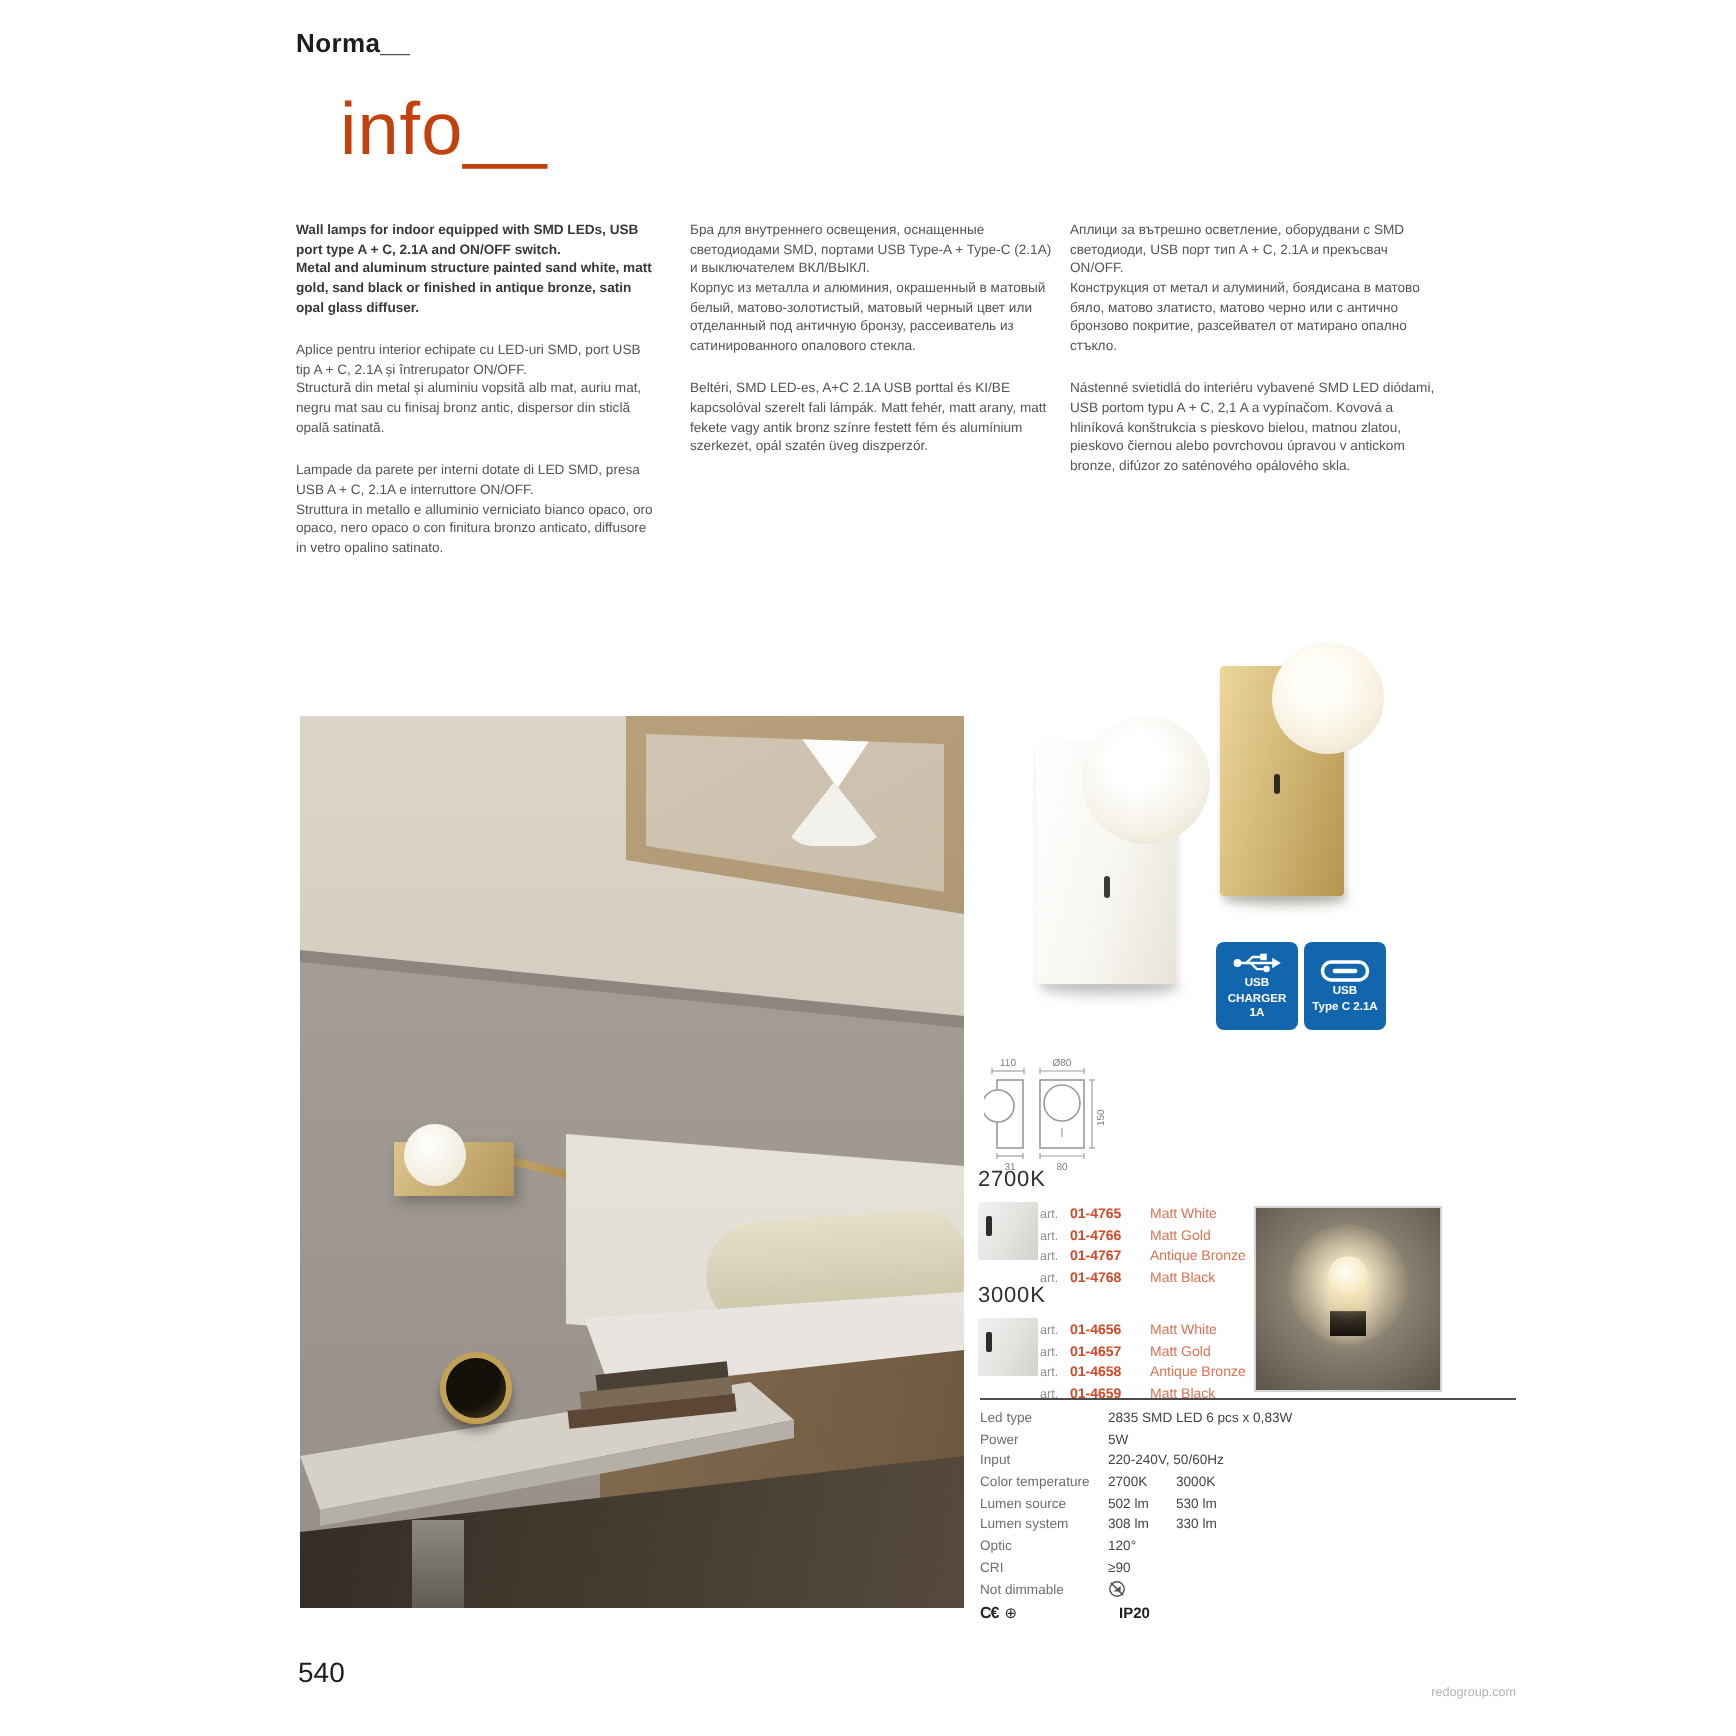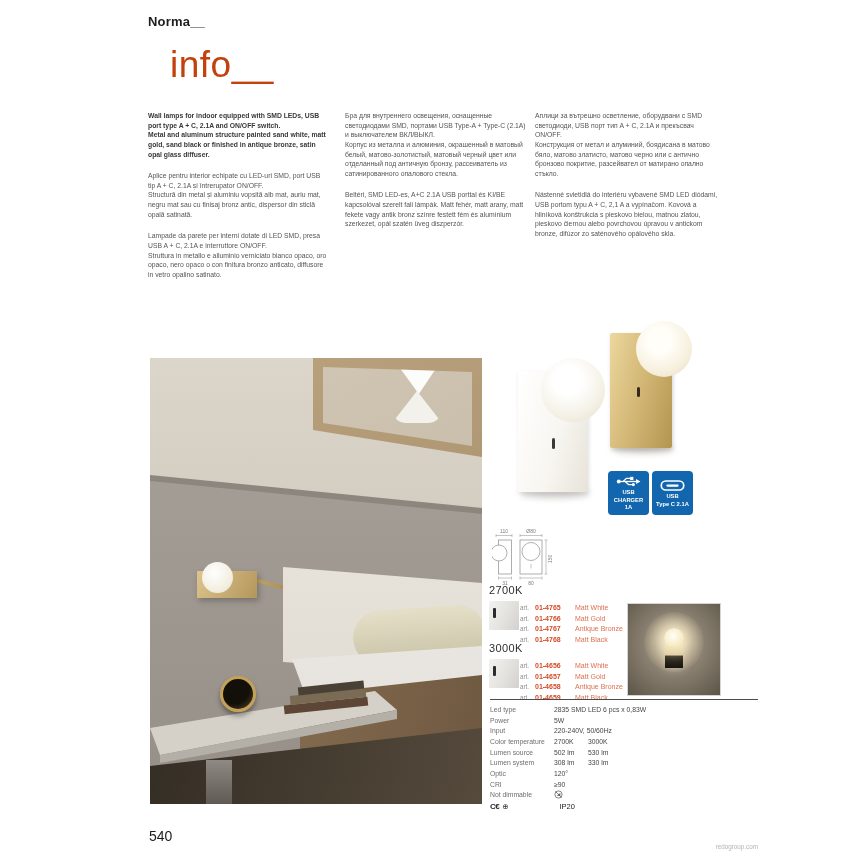--- a/index.html
+++ b/index.html
@@ -125,21 +125,21 @@
         box-shadow:0 0 14px 5px rgba(255,243,205,.75);}
 
   
   .spec{left:490px;top:699px;width:268px;border-top:1px solid #4c4c4c;padding-top:4px;}
   .srow{display:grid;grid-template-columns:64px 34px 1fr;align-items:center;height:10.7px;}
   .srow .lab{font-size:6.8px;color:#6e6e6e;}
   .srow .val{font-size:6.8px;color:#454545;white-space:nowrap;}
   .cert{display:flex;align-items:center;gap:3px;margin-top:2px;}
   .cert .ce{font-size:8px;font-weight:bold;color:#2a2a2a;letter-spacing:-.5px;}
   .cert .eac{font-size:7.5px;color:#2a2a2a;}
-  .cert .ip{font-size:7.5px;font-weight:normal;color:#1d1d1d;padding-left:48px;}
+  .cert .ip{font-size:7.5px;font-weight:bold;color:#1d1d1d;padding-left:48px;}
   .nd-icon{width:9px;height:9px;}
 
   
   .page-num{left:149px;top:828px;font-size:14px;color:#1c1c1c;}
   .site{right:110px;top:843px;font-size:6.3px;color:#b3b3b3;}
 </style>
 </head>
 <body>
 
 <div class="page">

